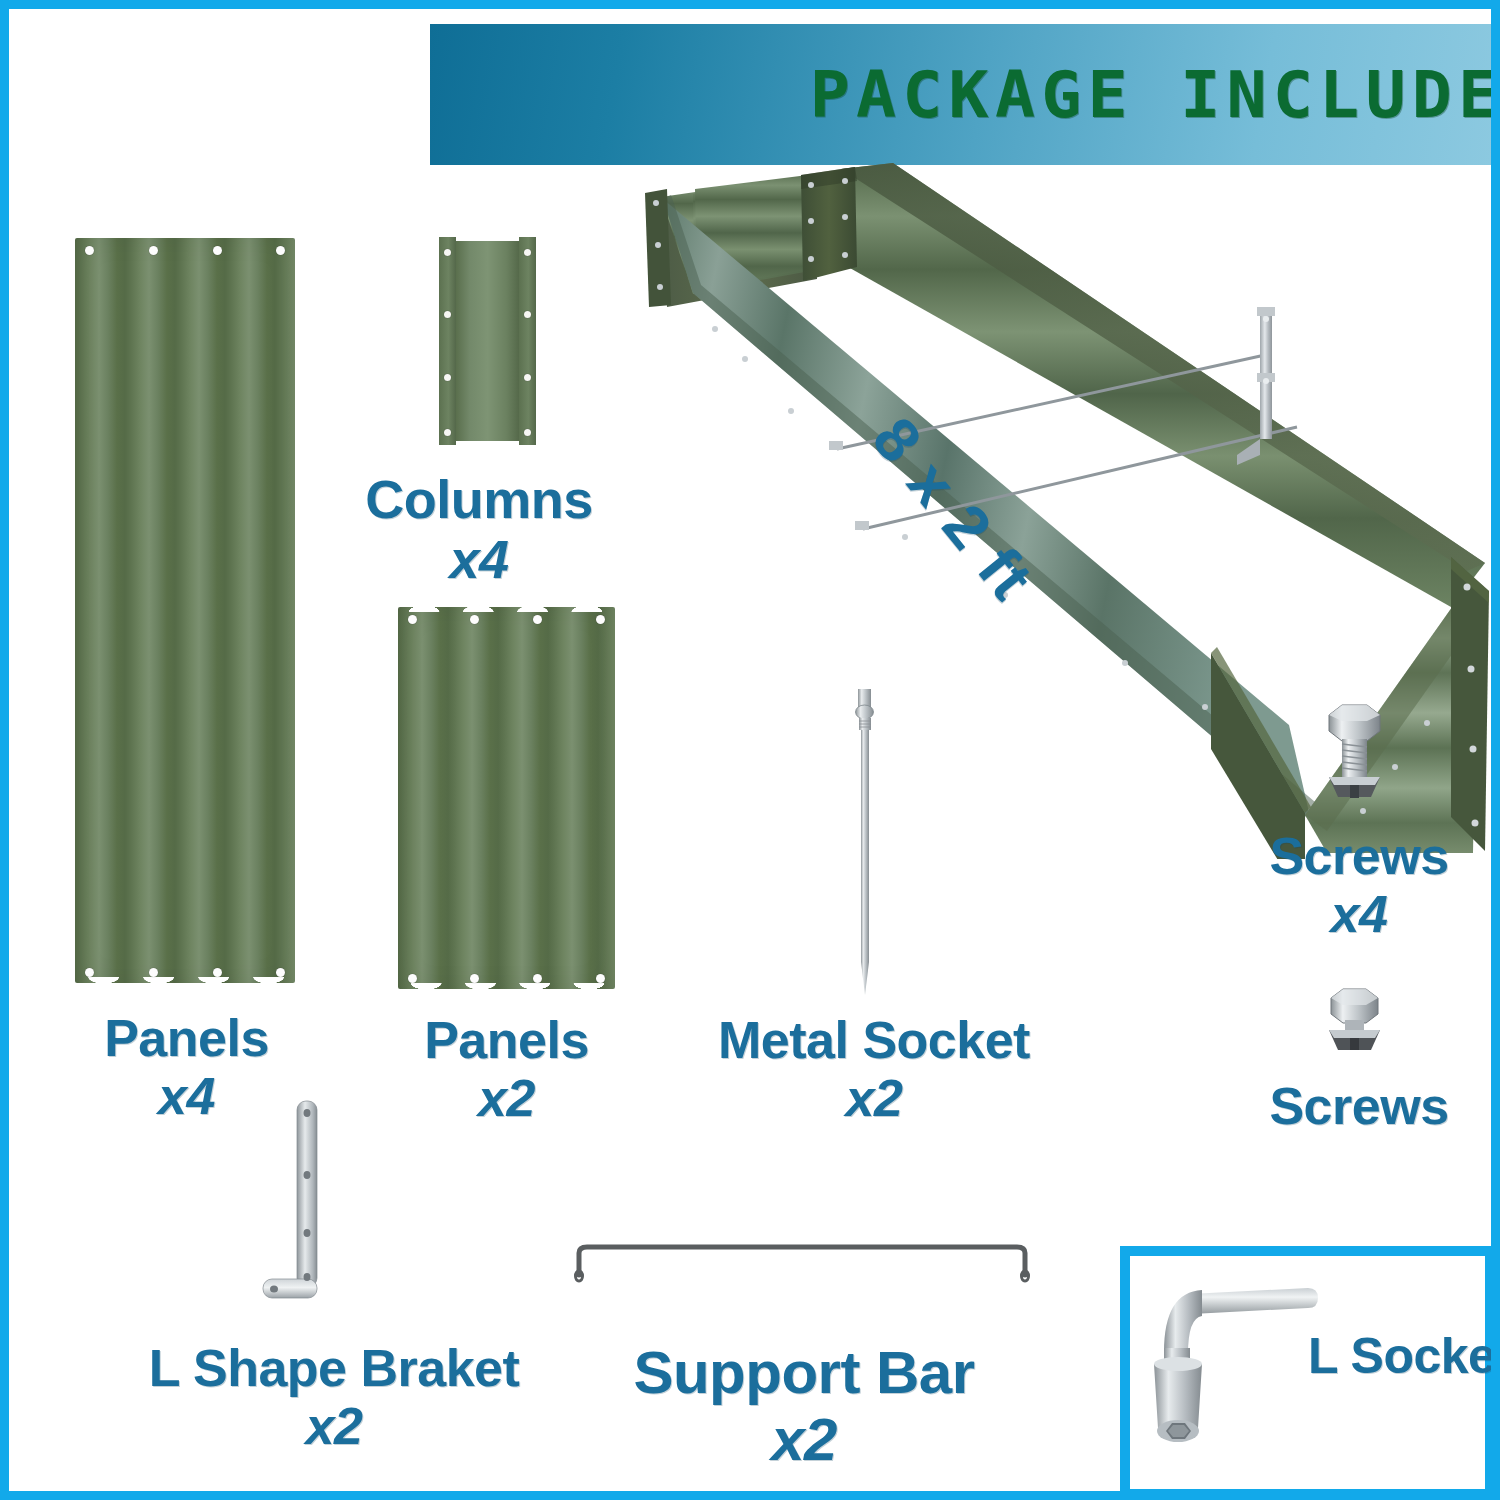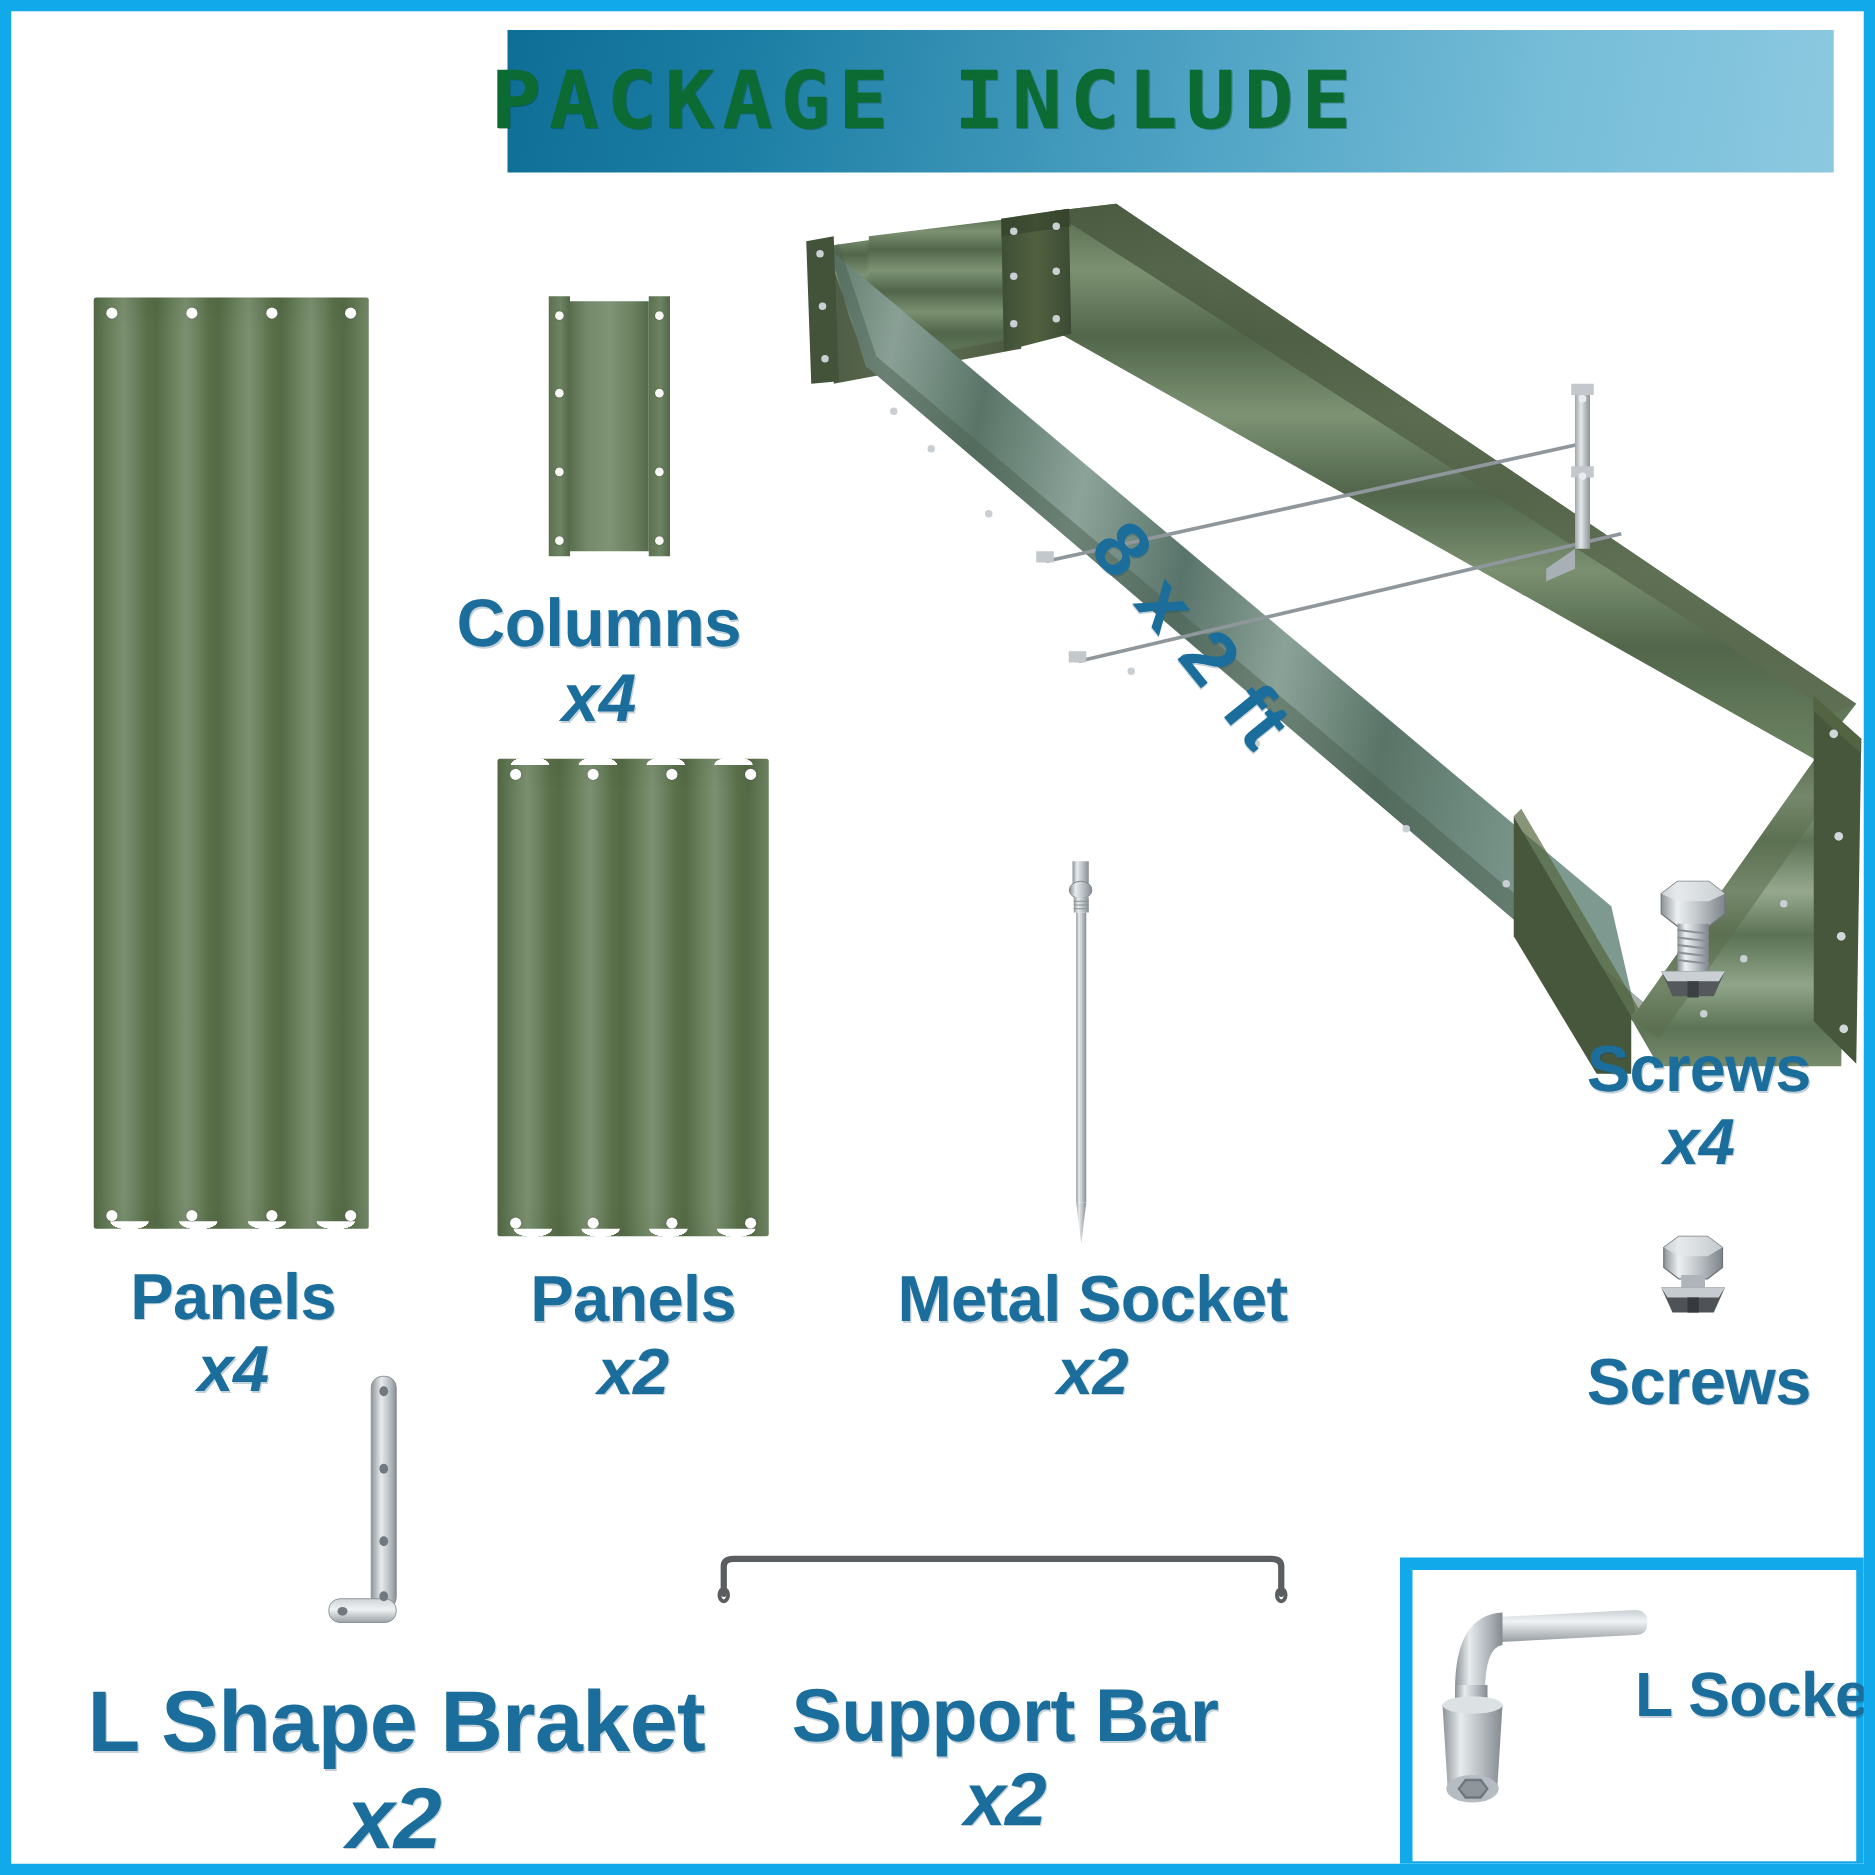--- a/index.html
+++ b/index.html
@@ -17,28 +17,28 @@
     width: 1500px;
     height: 1500px;
     background: #ffffff;
     border: 9px solid #12A9EA;
     overflow: hidden;
   }
 
   
   #banner {
     position: absolute;
-    left: 397px;
+    left: 421px;
     top: 15px;
     width: 1061px;
-    height: 114px;
+    height: 141px;
     background: linear-gradient(100deg, #0F6E96 0%, #1C7EA4 18%, #4FA3C4 52%, #76BDD8 78%, #8CC9E0 100%);
     display: flex;
     align-items: center;
-    justify-content: flex-start;
+    justify-content: flex-end;
   }
   #banner-title {
     font-family: "DejaVu Sans Mono", "Liberation Mono", monospace;
     font-size: 64px;
     font-weight: 700;
     letter-spacing: 6px;
     color: #0B6B32;
     text-transform: uppercase;
     transform: scaleX(1.04);
     text-shadow: 1px 1px 0 rgba(0,60,20,0.35);
@@ -471,21 +471,21 @@
       <rect x="6" y="182" width="54" height="19" rx="9" fill="url(#gBrH)" stroke="#838A8F" stroke-width="0.7"></rect>
 
       <ellipse cx="50" cy="16" rx="3.5" ry="4" fill="#72797E"></ellipse>
       <ellipse cx="50" cy="78" rx="3.5" ry="4" fill="#72797E"></ellipse>
       <ellipse cx="50" cy="136" rx="3.5" ry="4" fill="#72797E"></ellipse>
       <ellipse cx="50" cy="180" rx="3.5" ry="4" fill="#72797E"></ellipse>
       <ellipse cx="17" cy="192" rx="4" ry="3.5" fill="#72797E"></ellipse>
     </svg>
   </div>
 
-  <div class="label" style="left:61px; top:1330px; width:490px; font-size:69px;">
+  <div class="label" style="left:80px; top:1330px; width:490px; font-size:52px;">
     <span class="lbl-name">L Shape Braket</span>
     <span class="lbl-qty">x2</span>
   </div>
 
   <div id="supportbar">
     <svg width="470" height="46" viewBox="0 0 470 46">
       <path d="M12 36 L12 14 Q12 8 20 8 L450 8 Q458 8 458 14 L458 36" fill="none" stroke="#5A5E60" stroke-width="5" stroke-linecap="round"></path>
       <ellipse cx="12" cy="37" rx="3.5" ry="5" fill="none" stroke="#5A5E60" stroke-width="3"></ellipse>
       <ellipse cx="458" cy="37" rx="3.5" ry="5" fill="none" stroke="#5A5E60" stroke-width="3"></ellipse>
     </svg>

